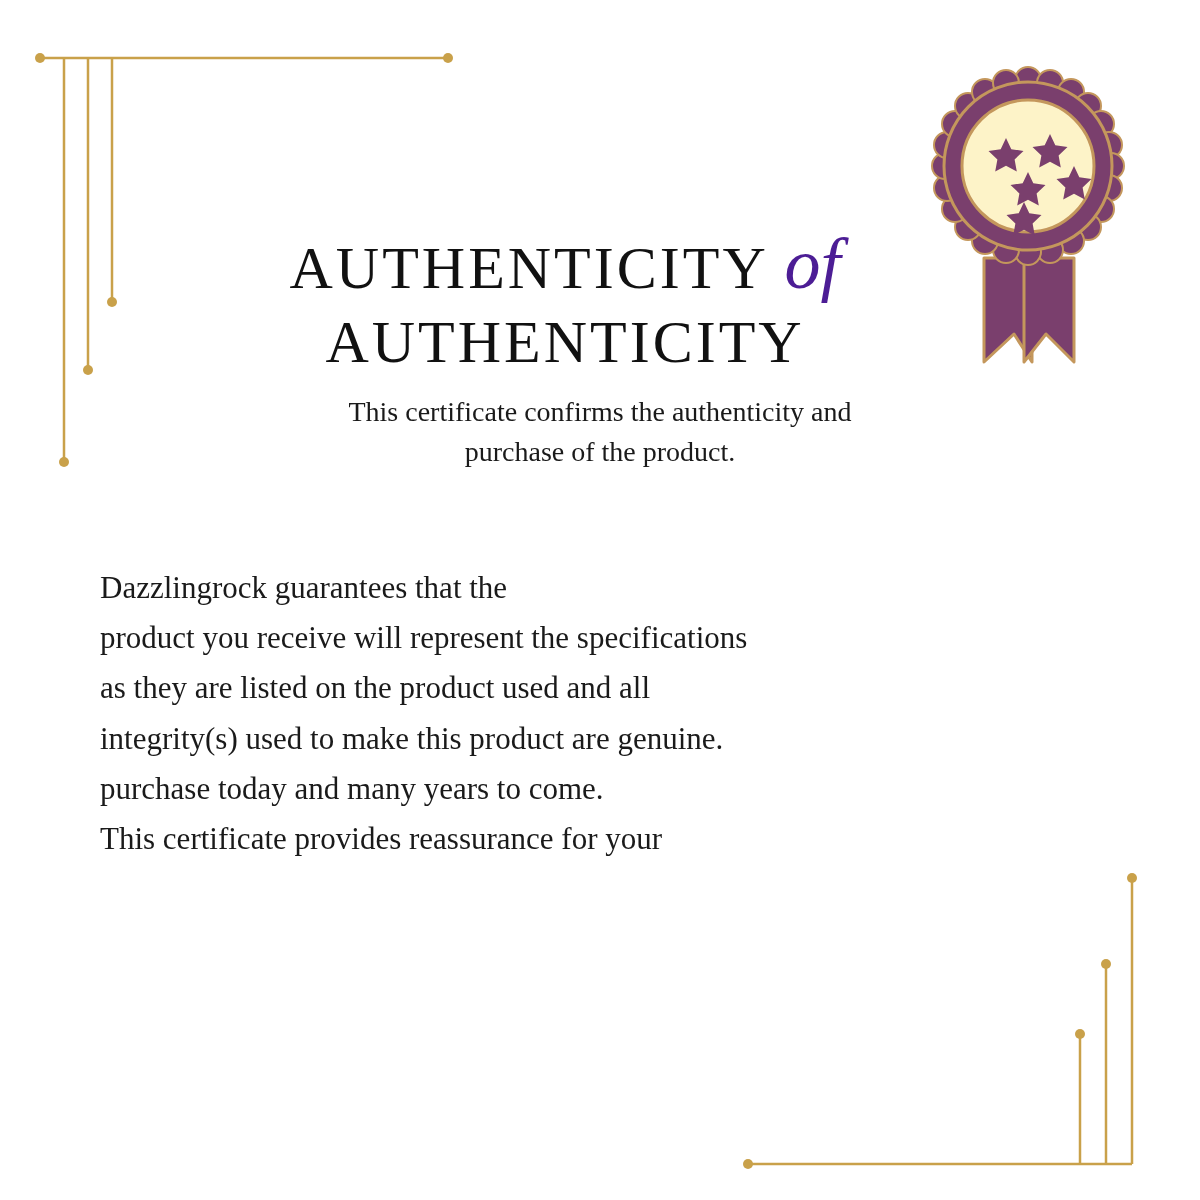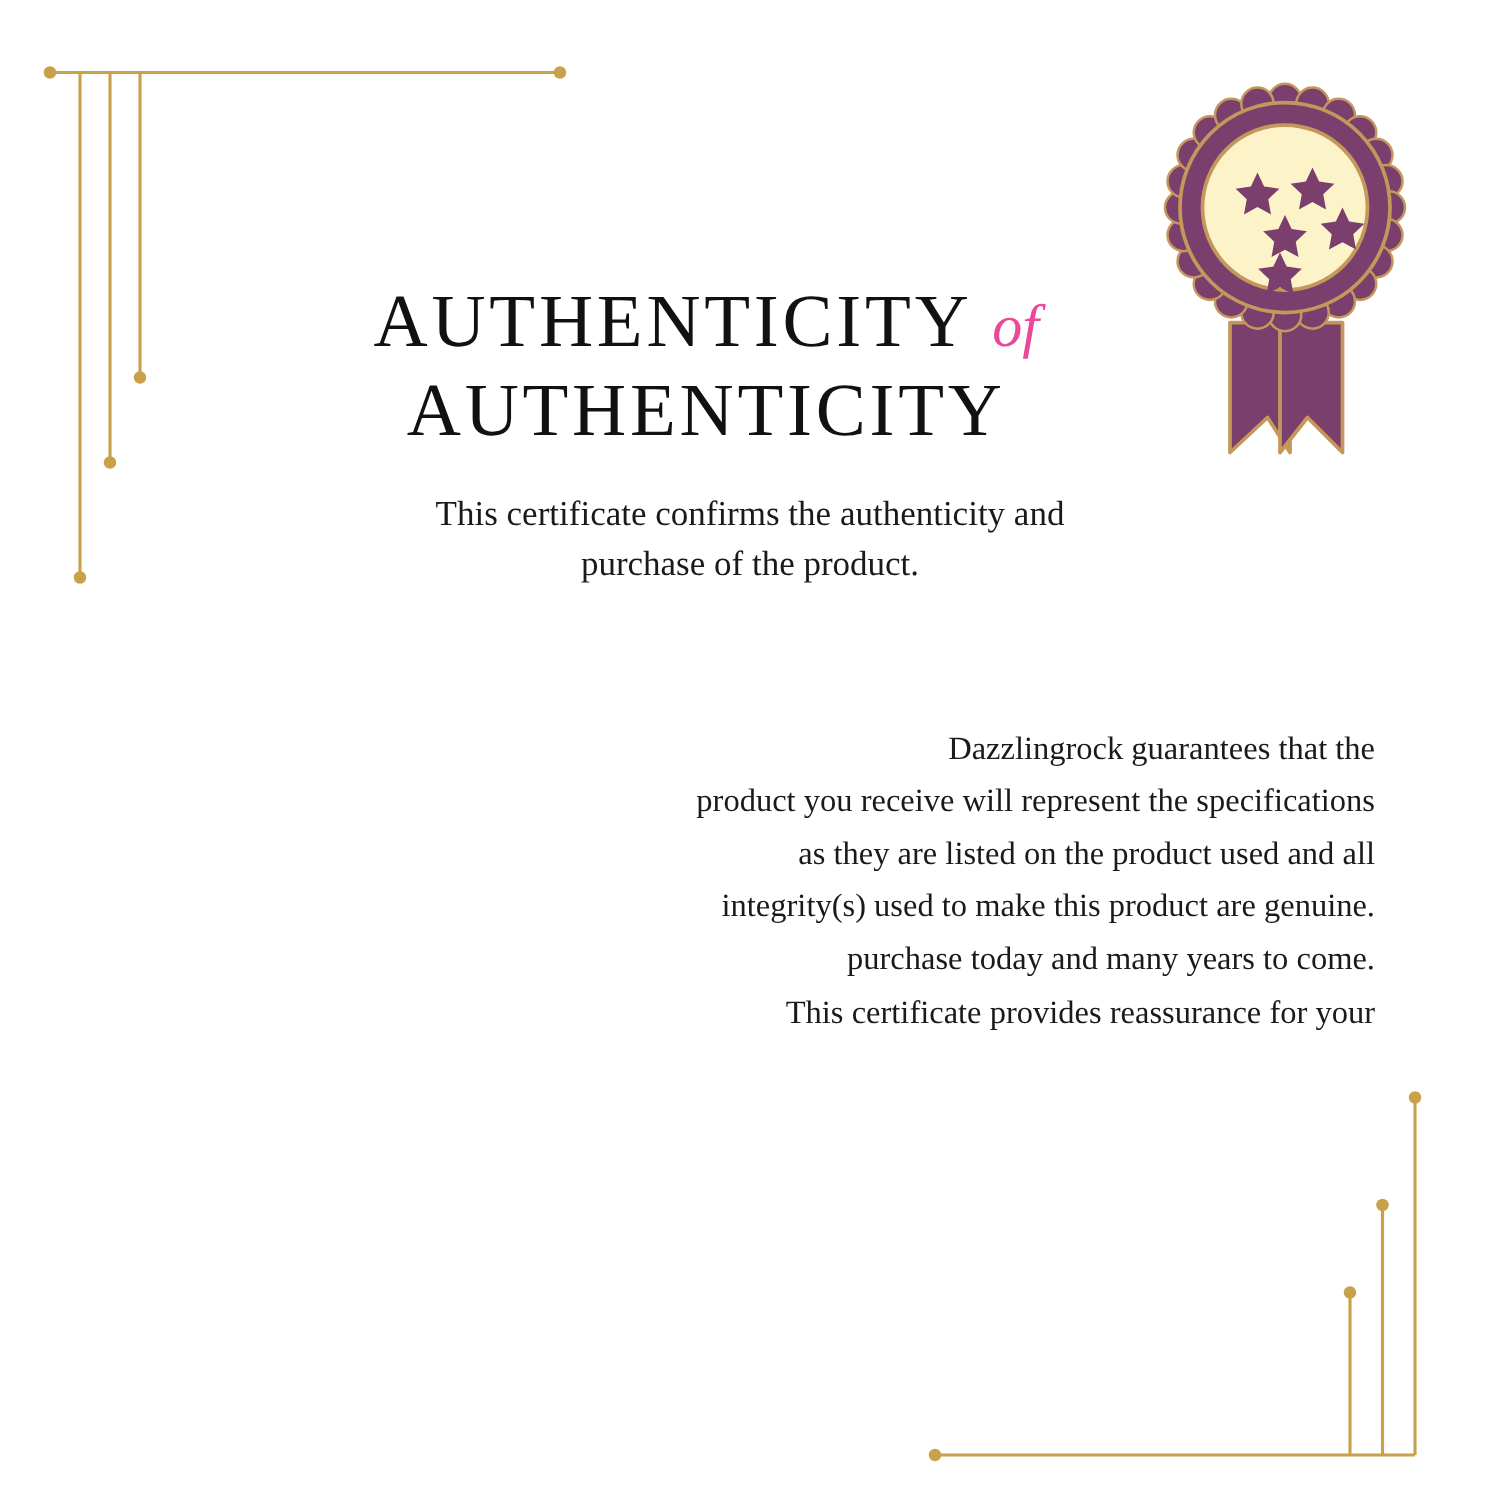--- a/index.html
+++ b/index.html
@@ -54,43 +54,43 @@
     font-size: 60px;
     letter-spacing: 3px;
     line-height: 1.18;
     color: #111111;
     font-weight: 400;
   }
   .title-line1 { margin: 0; }
   .title-line2 { margin: 0; }
   .title-of {
     font-style: italic;
-    color: #ec4899;
+    color: #4c1d95;
     letter-spacing: 0px;
-    font-size: 48px;
+    font-size: 72px;
   }
 
   .subtitle {
     position: absolute;
     top: 392px;
     left: 150px;
     width: 900px;
     text-align: center;
     font-size: 28px;
     line-height: 1.42;
     color: #1a1a1a;
   }
 
   .body-text {
     position: absolute;
-    top: 578px;
+    top: 563px;
     left: 100px;
     width: 1000px;
-    text-align: right;
-    font-size: 26px;
+    text-align: left;
+    font-size: 31px;
     line-height: 1.62;
     color: #1a1a1a;
   }
   .body-text .line { display: block; white-space: nowrap; }
 </style>
 </head>
 <body>
 
 <div class="certificate">
 

